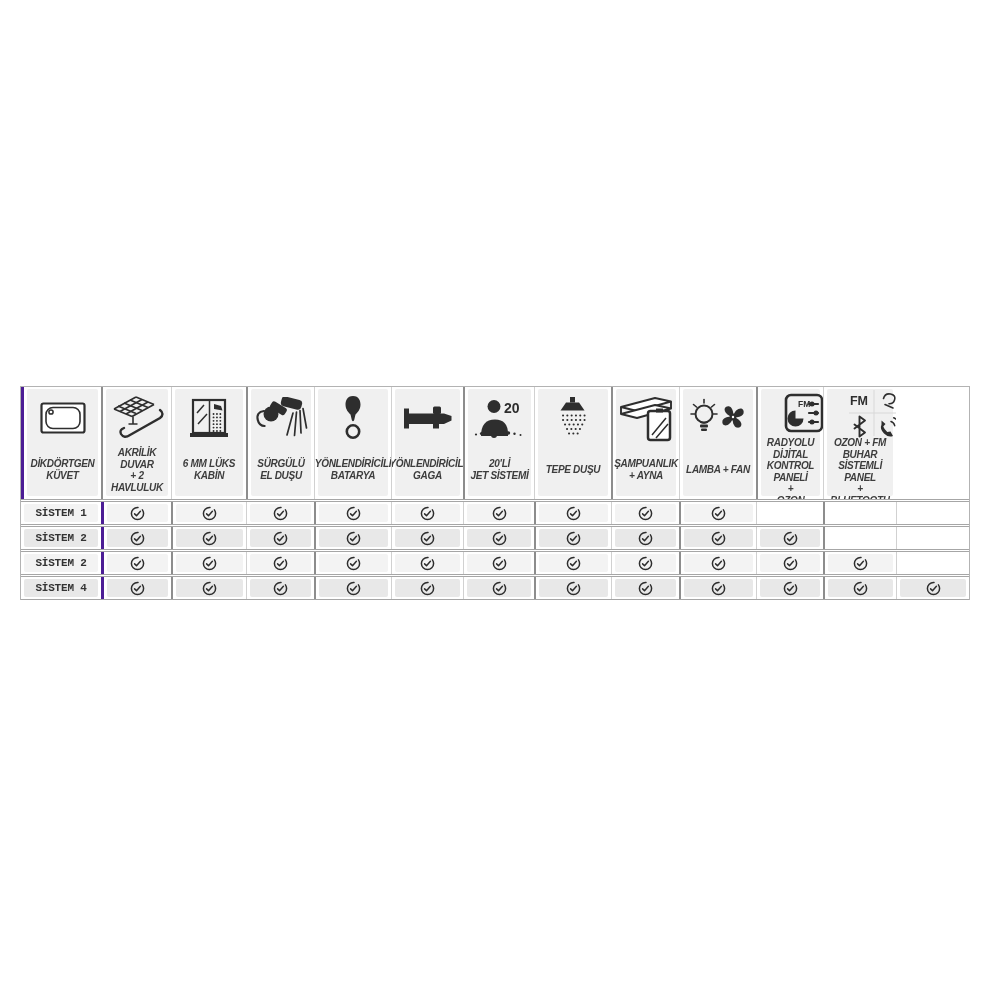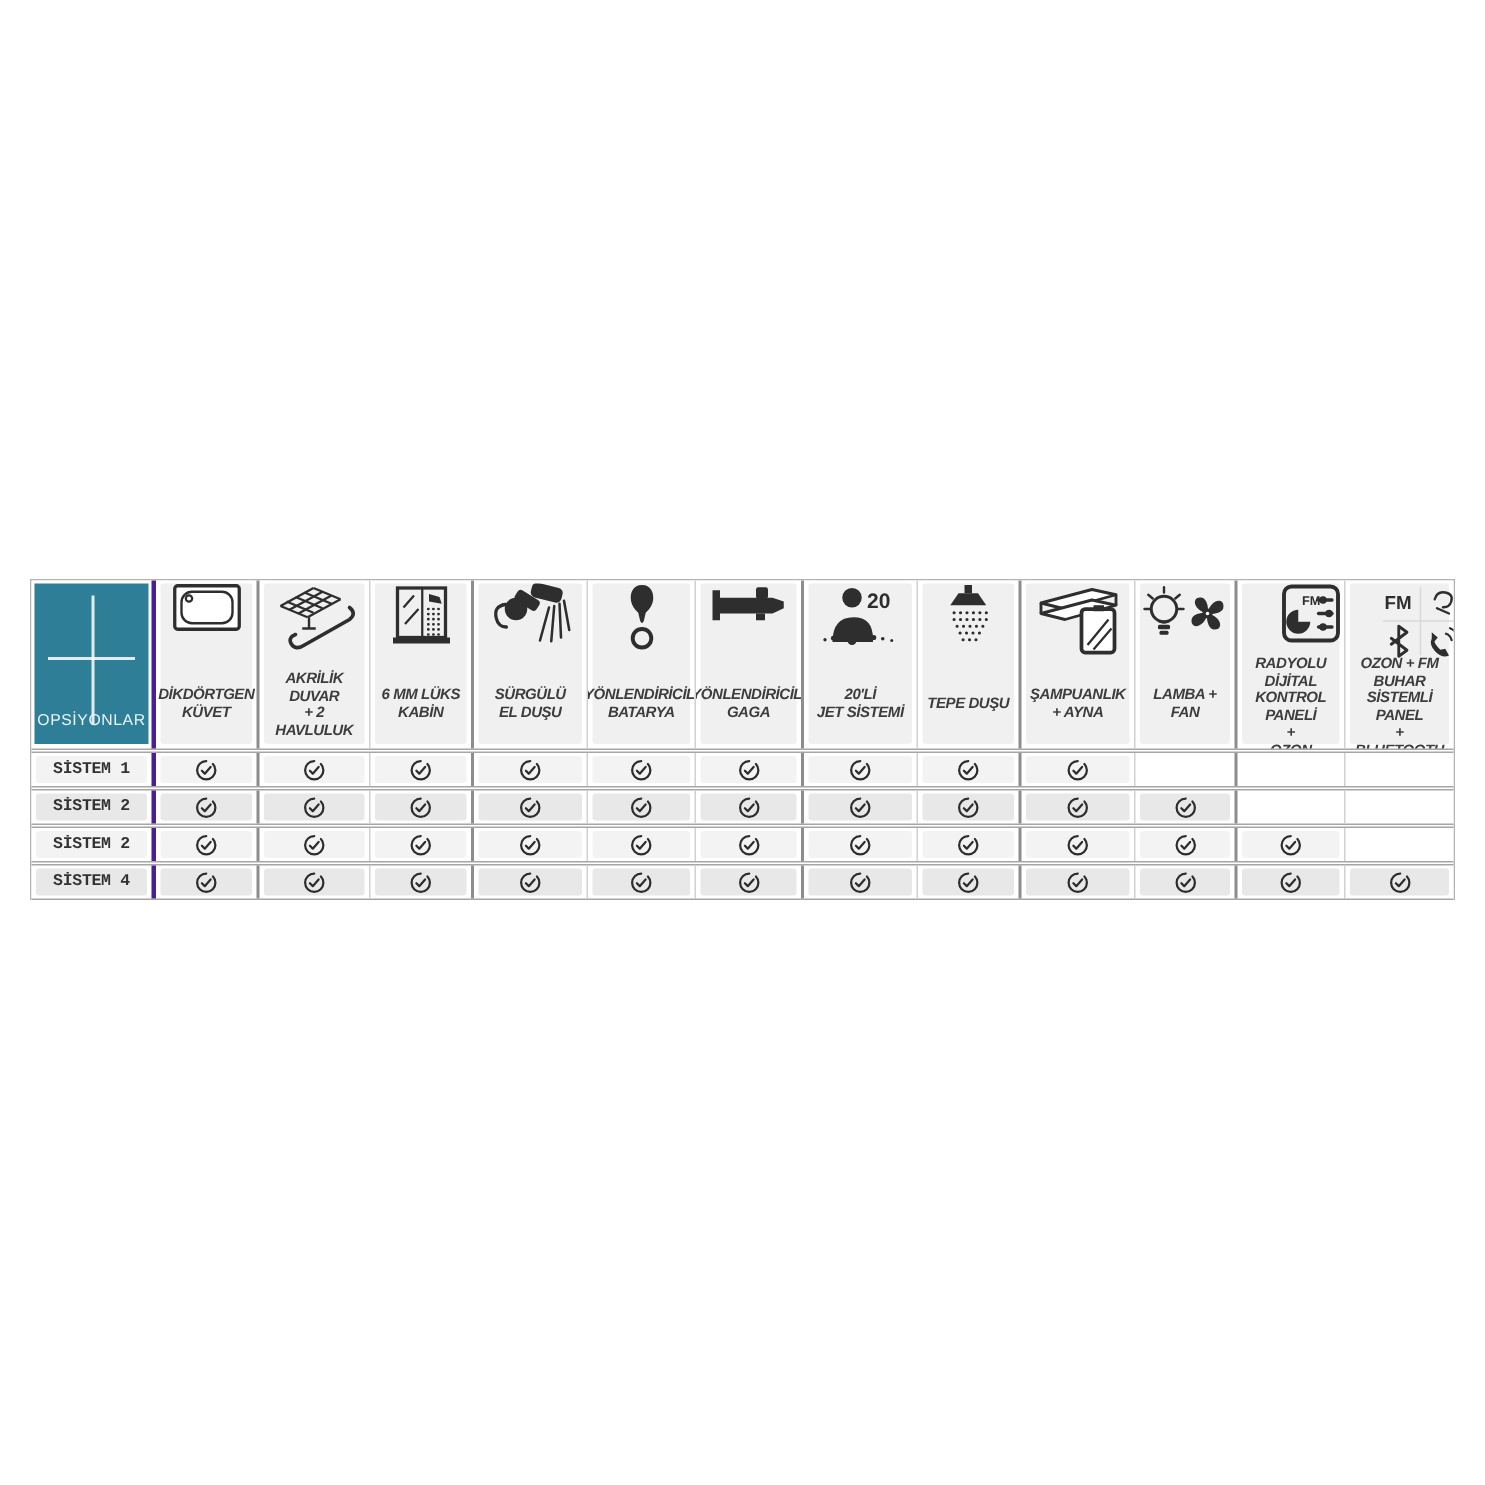--- a/index.html
+++ b/index.html
@@ -9,21 +9,21 @@
                 border:1px solid #b3b3b3;border-bottom:none;box-sizing:content-box;}
   .grid13{display:grid;grid-template-columns:80px 70px 75px 68px 77px 72px 71px 77px 68px 77px 67px 73px 73px;}
   .hrow{height:112px;border-bottom:1px solid #a6a6a6;background:#fff;}
   .trow{height:22px;border-top:1px solid #a6a6a6;border-bottom:1px solid #a6a6a6;margin-top:1px;background:#fff;}
   .hcell,.cell{position:relative;box-sizing:border-box;overflow:hidden;}
   .c1{border-left:3px solid #4c1d95;}
   .c2,.c4,.c7,.c9,.c11{border-left:2px solid #8d8d8d;}
   .c3,.c5,.c6,.c8,.c10,.c12{border-left:1px solid #d1d1d1;}
   .hchip{position:absolute;left:3px;right:3px;top:2px;bottom:3px;background:#f0f0f0;border-radius:2px;
          display:flex;flex-direction:column;align-items:center;}
-  .icon-box{height:58px;flex:none;display:flex;justify-content:center;width:100%;}
+  .icon-box{height:58px;flex:none;display:flex;align-items:center;justify-content:center;width:100%;}
   .icon-box.small{height:48px;padding-left:27px;}
   .hlabel{flex:1;display:flex;align-items:center;justify-content:center;text-align:center;
           font-size:10px;font-weight:bold;color:#3d3d3d;line-height:11.5px;letter-spacing:-0.3px;
           white-space:pre-line;padding:0 2px 4px 2px;font-style:italic;}
   .corner-chip{position:absolute;left:2px;right:2px;top:2px;bottom:3px;background:#2e7e97;}
   .plus-v{position:absolute;left:50%;top:8px;width:2px;height:86px;background:rgba(255,255,255,0.85);}
   .plus-h{position:absolute;top:49px;left:9px;right:9px;height:2px;background:rgba(255,255,255,0.85);}
   .corner-label{position:absolute;bottom:10px;left:0;right:0;text-align:center;color:#eaf4f7;
                 font-size:10.5px;letter-spacing:0.4px;}
   .row-chip{position:absolute;left:3px;right:3px;top:2px;bottom:2px;border-radius:2px;
@@ -34,27 +34,20 @@
   svg text{font-family:"Liberation Sans",sans-serif;}
 </style>
 </head>
 <body>
 
 <div class="stage">
   <div class="option-table">
 
     <div class="hrow grid13">
 
-      <div class="hcell c0">
-        <div class="corner-chip">
-          <div class="plus-v"></div>
-          <div class="plus-h"></div>
-          <div class="corner-label">OPSİYONLAR</div>
-        </div>
-      </div>
 
       <div class="hcell c1">
         <div class="hchip">
           <div class="icon-box">
             <svg width="46" height="32" viewBox="0 0 46 32">
               <rect x="1.5" y="1.5" width="43" height="29" rx="2" fill="#ffffff" stroke="#2e2e2e" stroke-width="2.2"></rect>
               <rect x="6" y="5.5" width="34" height="21" rx="7" fill="none" stroke="#2e2e2e" stroke-width="1.6"></rect>
               <circle cx="11" cy="10" r="2.1" fill="none" stroke="#2e2e2e" stroke-width="1.5"></circle>
             </svg>
           </div>

